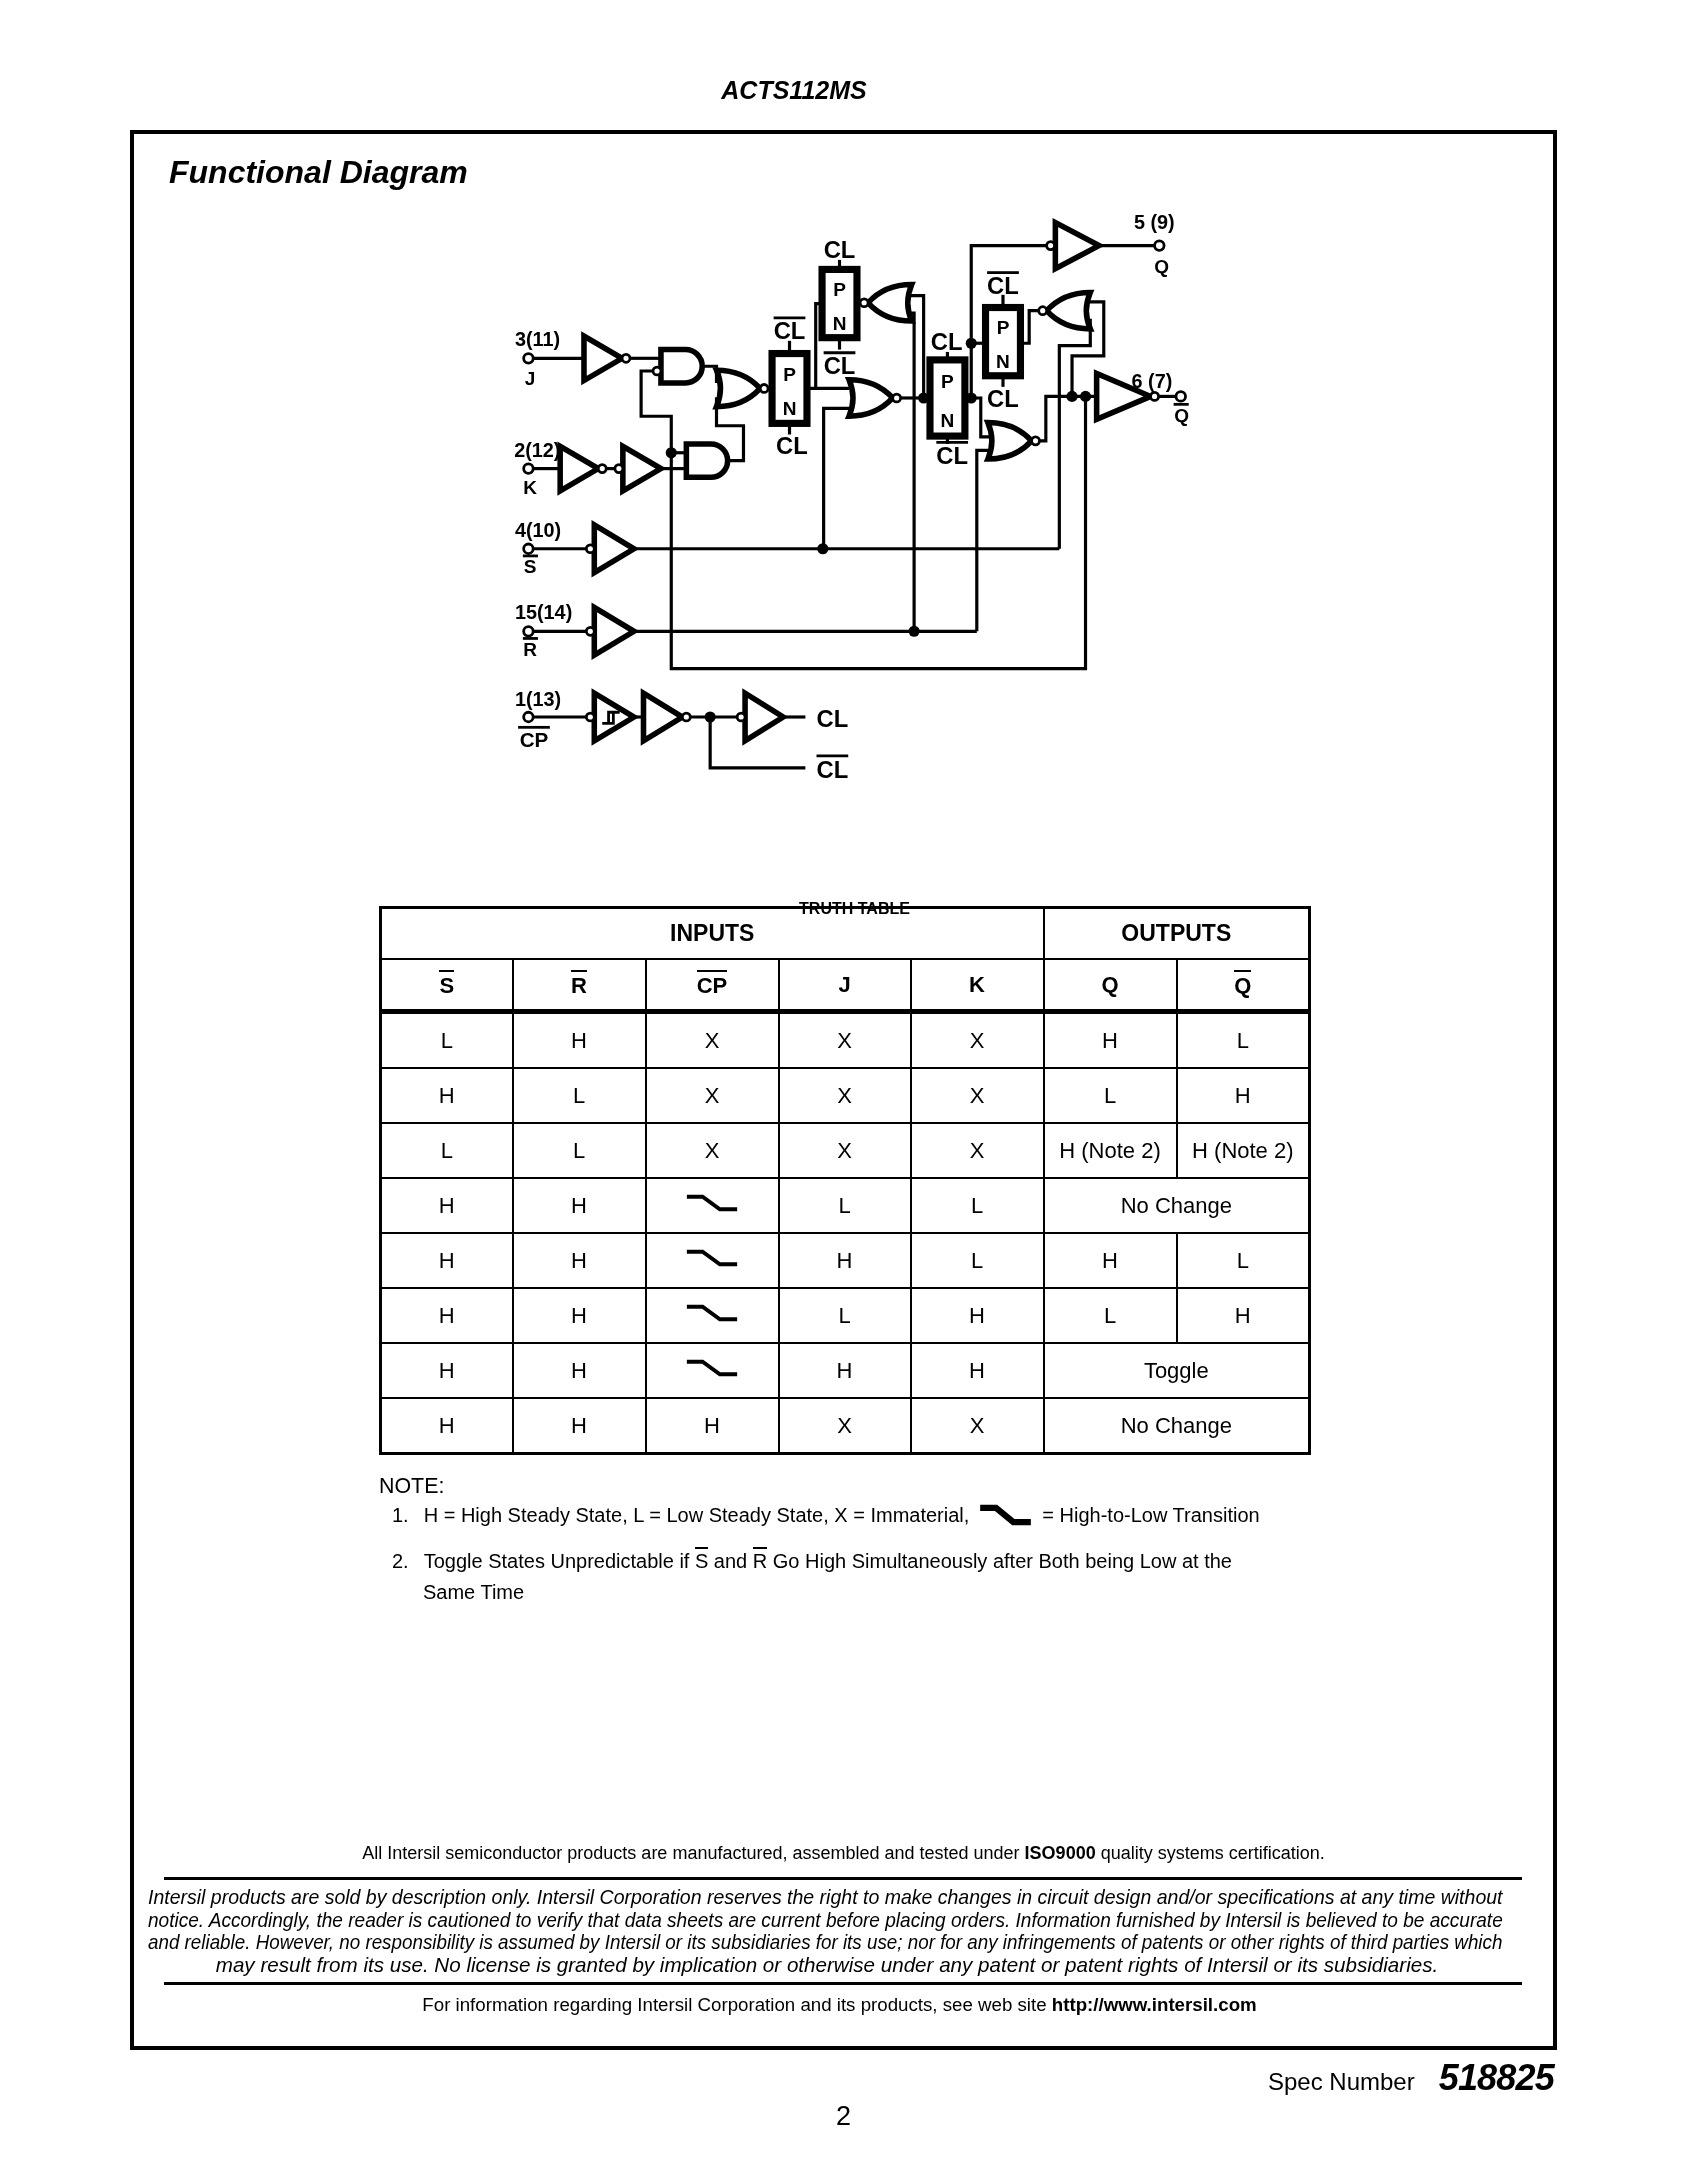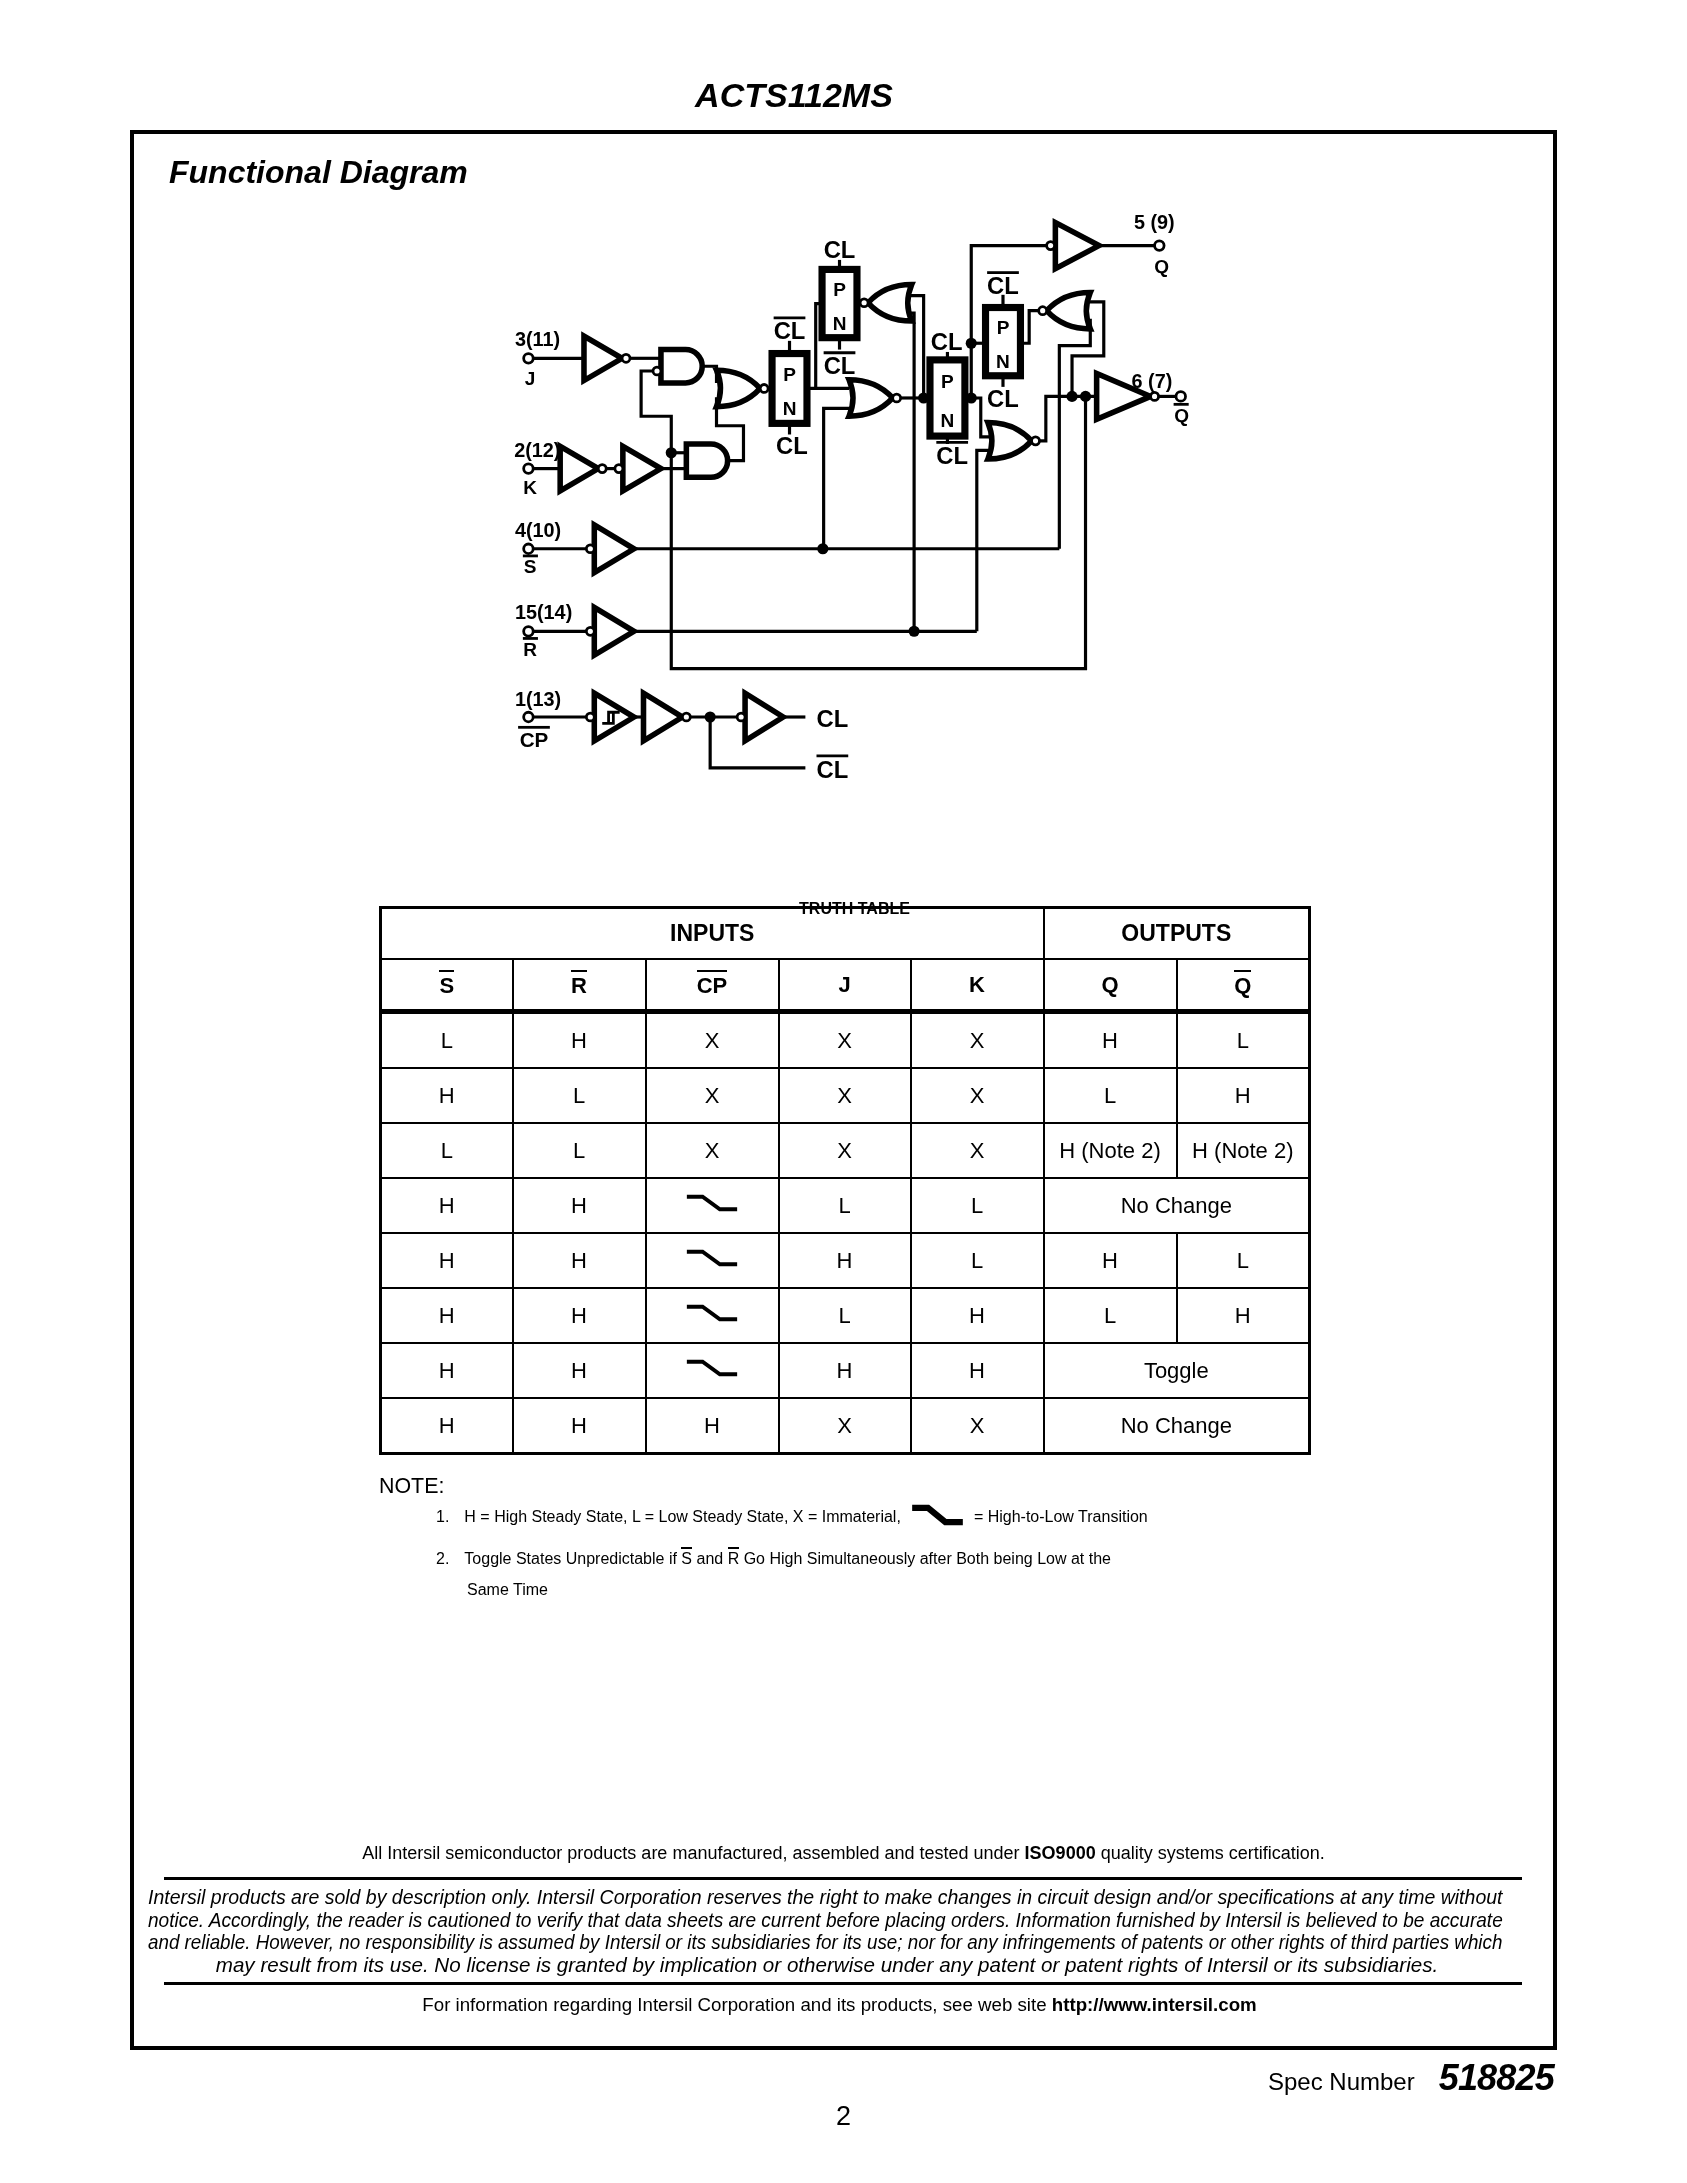--- a/index.html
+++ b/index.html
@@ -1,35 +1,35 @@
 <!DOCTYPE html>
 <html style="font-size:12.7px"><head>
 <meta charset="utf-8">
 <style>
   html,body{margin:0;padding:0;background:#fff;}
   #page{position:relative;width:1687px;height:2183px;background:#ffffff;
         font-family:"Liberation Sans",sans-serif;color:#000;overflow:hidden;}
   .abs{position:absolute;}
   #doc-title{left:0;top:76px;width:1588px;text-align:center;
-             font-size:34px;font-weight:bold;font-style:italic;letter-spacing:0px;}
+             font-size:25px;font-weight:bold;font-style:italic;letter-spacing:0px;}
   #outer-box{left:130px;top:130px;width:1419px;height:1912px;border:4px solid #000;}
   #section-heading{left:169px;top:154px;font-size:32px;font-weight:bold;font-style:italic;}
   #circuit{left:476px;top:198px;}
   #truth-table-title{left:130px;top:864px;width:1449px;text-align:center;
                      font-size:16px;font-weight:bold;margin-top:36px;}
   table.tt{border-collapse:collapse;table-layout:fixed;width:927px;border-radius:32px;}
   table.tt td,table.tt th{border:2.4px solid #000;text-align:center;vertical-align:middle;
         font-size:22px;font-weight:normal;padding:0;overflow:hidden;}
   table.tt .grp{height:49px;font-weight:bold;font-size:23px;}
   table.tt .hdr th{height:49px;font-weight:bold;border-bottom:5.6px solid #000;}
   table.tt .dr td{height:53px;}
   table.tt{border:3.2px solid #000;}
   .ov{display:inline-block;border-top:2.4px solid #000;padding-top:1.6px;line-height:1.05;}
   #note-block{left:379px;top:1474px;font-size:21.4px;}
-  .note-line{position:absolute;white-space:nowrap;font-size:16px;margin-left:44px;}
+  .note-line{position:absolute;white-space:nowrap;font-size:20px;}
   .edge-inline{vertical-align:-4.8px;margin:0 8px;}
   #iso-line{left:134px;top:1843px;width:1419px;text-align:center;font-size:18px;}
   .rule{background:#000;height:3.2px;}
   #legal{left:148px;top:1886px;width:1358px;font-size:20.6px;font-style:italic;line-height:22.6px;text-align:center;}
   #legal > div{white-space:nowrap;transform-origin:0 50%;}
   #info-line{left:134px;top:1994px;width:1411px;text-align:center;font-size:18.7px;}
   #spec{right:133px;top:2057px;display:flex;align-items:baseline;gap:24px;}
   #spec .lbl{font-size:24px;}
   #spec .num{font-size:36px;font-weight:bold;letter-spacing:-0.8px;font-style:italic;}
   #page-num{left:0;top:2101px;width:1687px;text-align:center;font-size:27px;}

